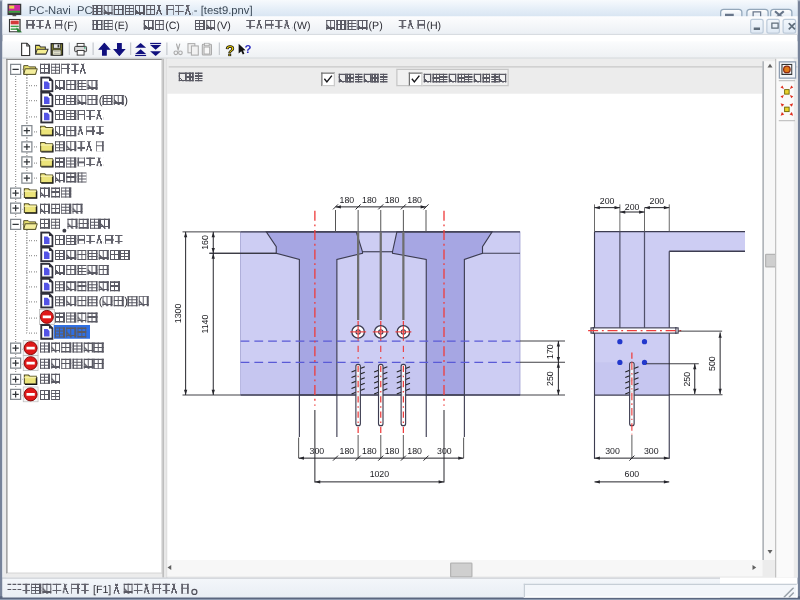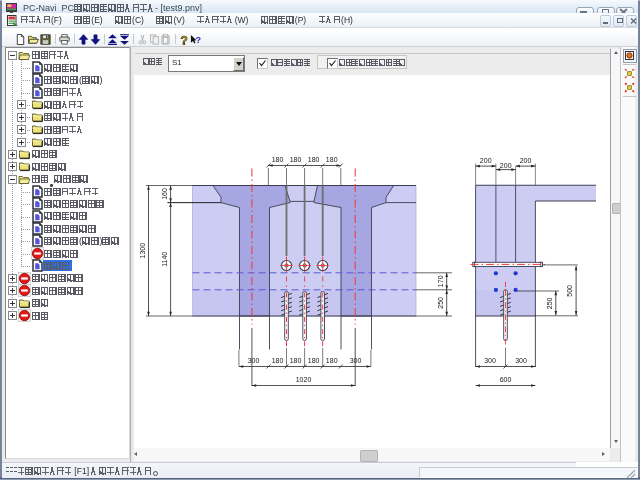--- a/index.html
+++ b/index.html
@@ -376,26 +376,20 @@
 <circle cx="6.5" cy="6.5" r="5.2" fill="#e01818" stroke="#7a0000" stroke-width="0.7"></circle>
 <rect x="3.2" y="5.4" width="6.6" height="2.2" fill="#fff"></rect>
         </svg>
 <div class="trow abs" style="left:26.5px;top:263.5px"><i class="k tk v1"></i><i class="k tk v2"></i></div>
       </div>
  <div id="splitter" class="abs"></div>
  <div id="drawpanel" class="abs">
    <div id="dlgtopline" class="abs"></div>
    <div id="canvas" class="abs"></div>
    <div class="abs" style="left:9.5px;top:11.5px;white-space:nowrap"><i class="dk v3"></i><i class="dk v1"></i><i class="dk v2"></i></div>
-<div class="abs" style="left:34.5px;top:8px;width:75px;height:15.5px;background:#fff;border:1px solid #7a7a7a">
-<div class="lat abs" style="left:3.5px;top:3.5px;font-size:8px">S1</div>
-<div class="abs" style="left:64px;top:1px;width:9.5px;height:12.5px;background:#d6d2ca;border:1px solid #fff;border-right-color:#6e6e6e;border-bottom-color:#6e6e6e">
-<div class="arr" style="left:2px;top:4.5px;border-left:3px solid transparent;border-right:3px solid transparent;border-top:4px solid #111"></div>
-          </div>
-        </div>
 <div class="abs" style="left:124px;top:11px;width:9px;height:9px;background:#fff;border:1px solid #707070;border-bottom-color:#ccc;border-right-color:#ccc">
 <svg width="9" height="9" viewBox="0 0 9 9">
             <path d="M1.5 4 L3.5 6.5 L7.5 1.5" fill="none" stroke="#16161a" stroke-width="1.1"></path>
           </svg>
         </div>
 <div class="abs" style="left:137.5px;top:12px;white-space:nowrap"><i class="dk v3"></i><i class="dk v1"></i><i class="dk v2"></i><i class="dk v3"></i><i class="dk v1"></i><i class="dk v2"></i></div>
 <div class="abs" style="left:183.5px;top:8px;width:88px;height:12px;border:1px solid #c6c6c6;background:rgba(255,255,255,0.25)"></div>
 <div class="abs" style="left:193.5px;top:11px;width:9px;height:9px;background:#fff;border:1px solid #707070;border-bottom-color:#ccc;border-right-color:#ccc">
 <svg width="9" height="9" viewBox="0 0 9 9">
             <path d="M1.5 4 L3.5 6.5 L7.5 1.5" fill="none" stroke="#16161a" stroke-width="1.1"></path>

